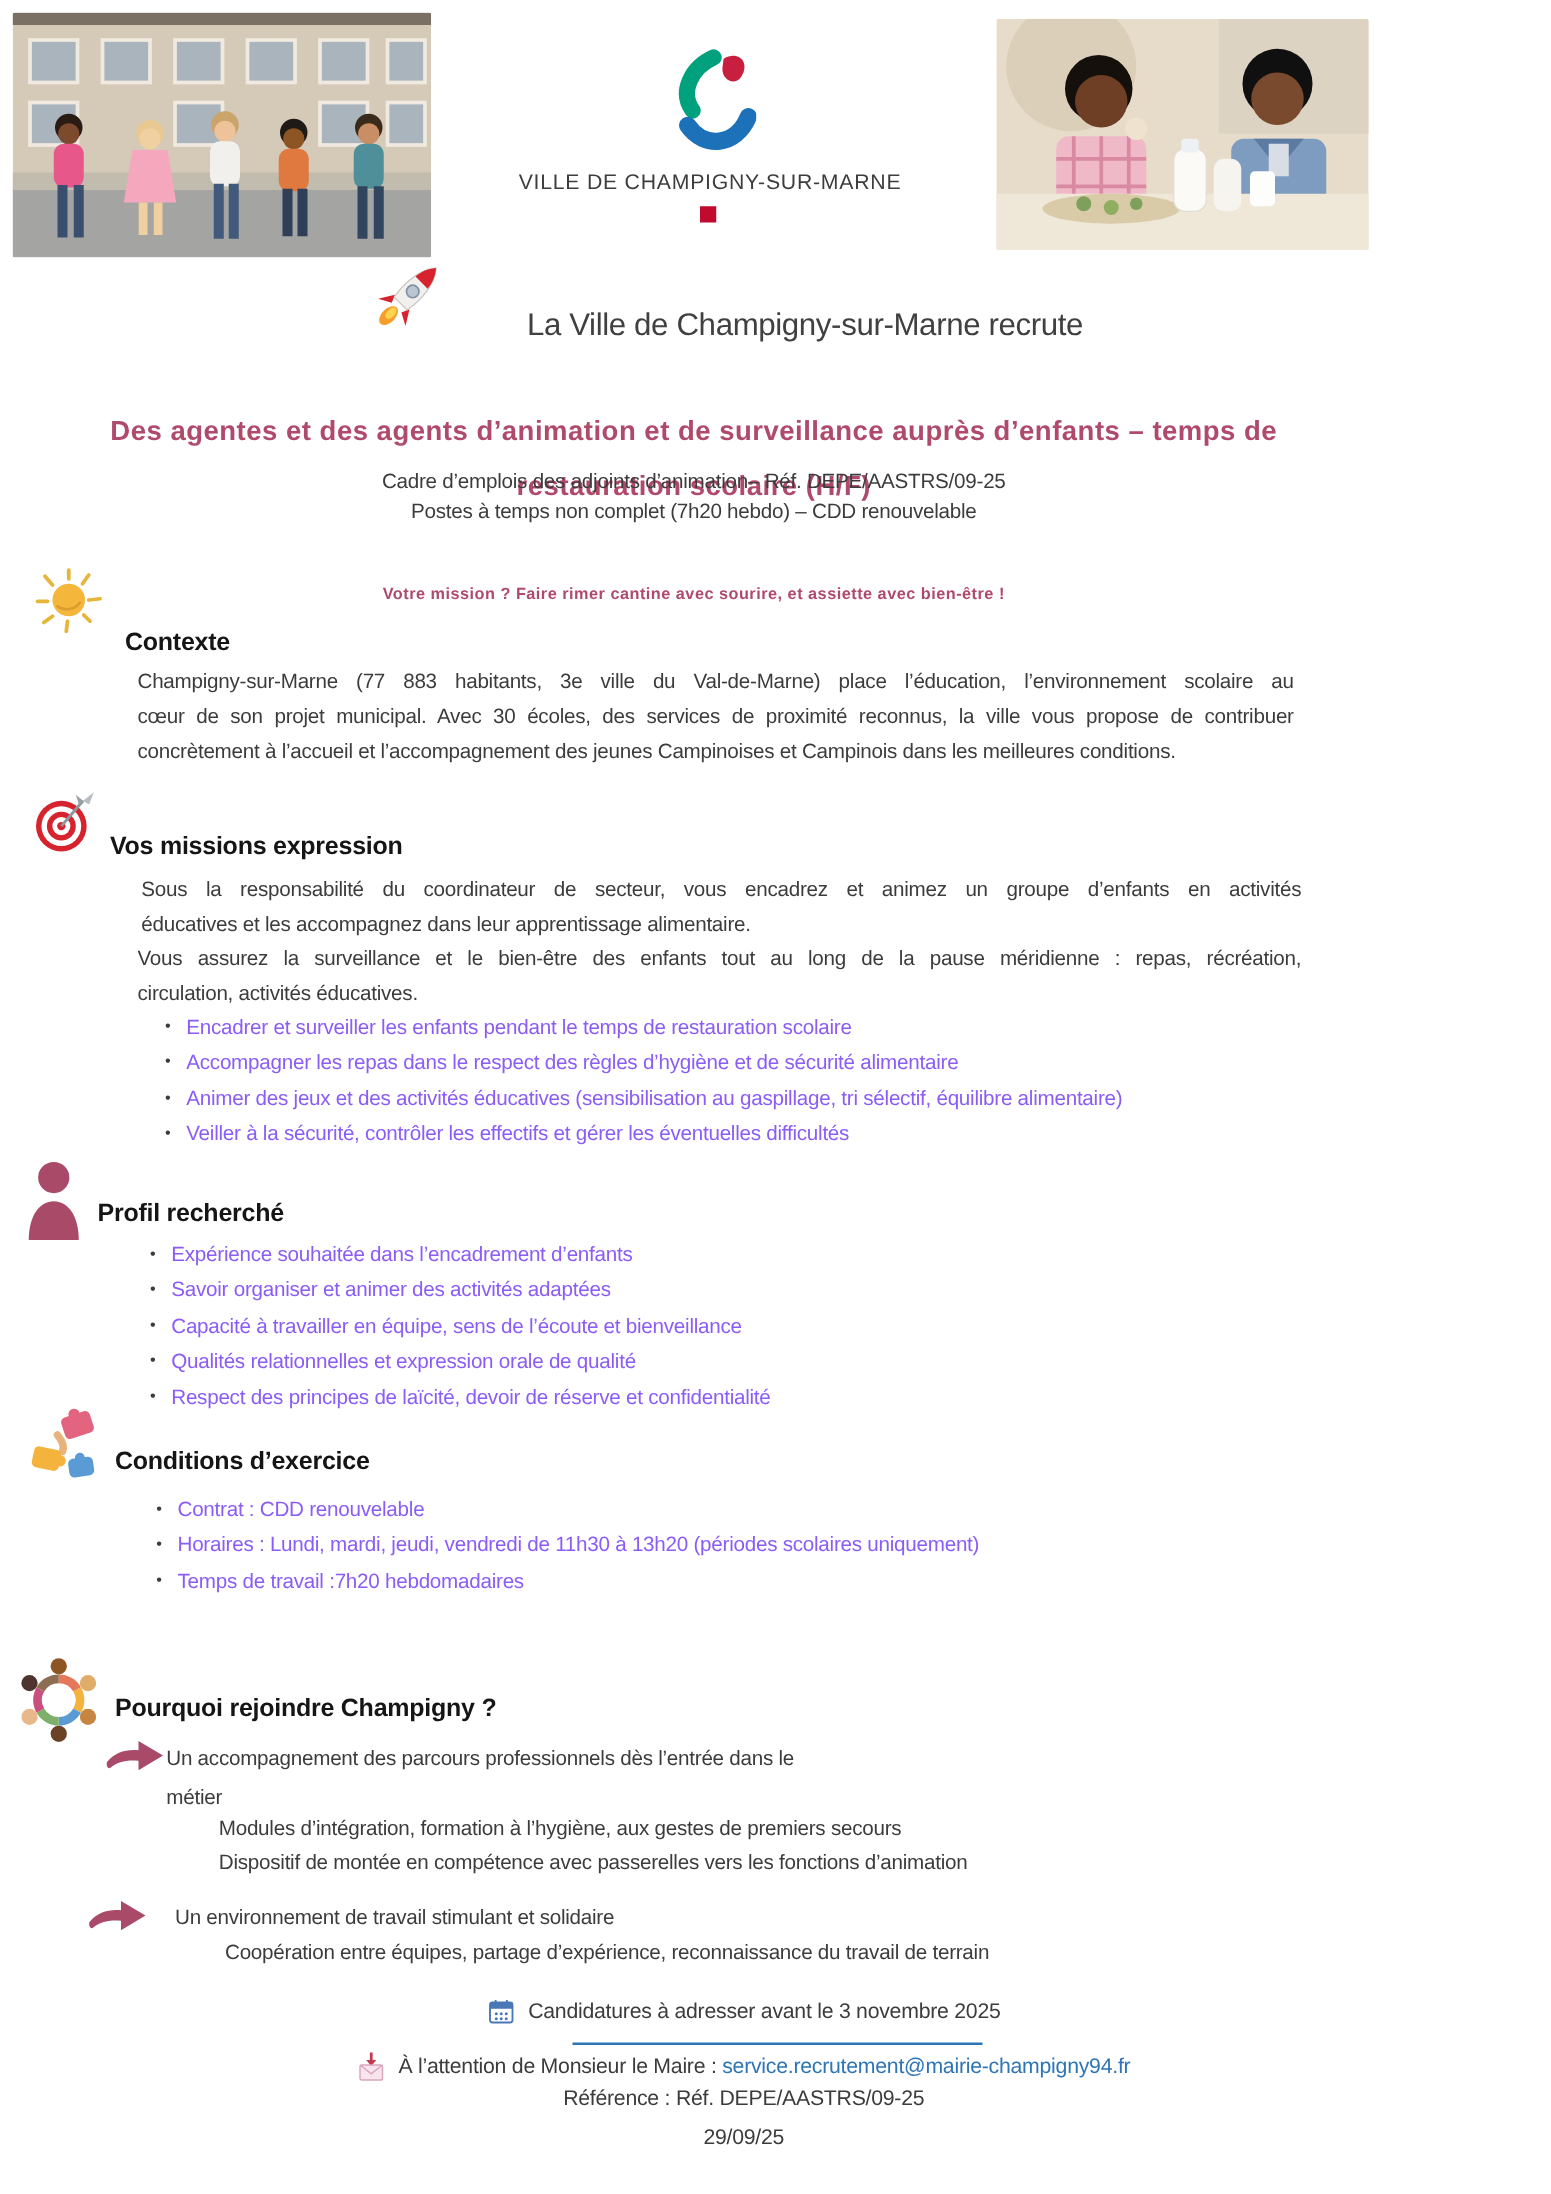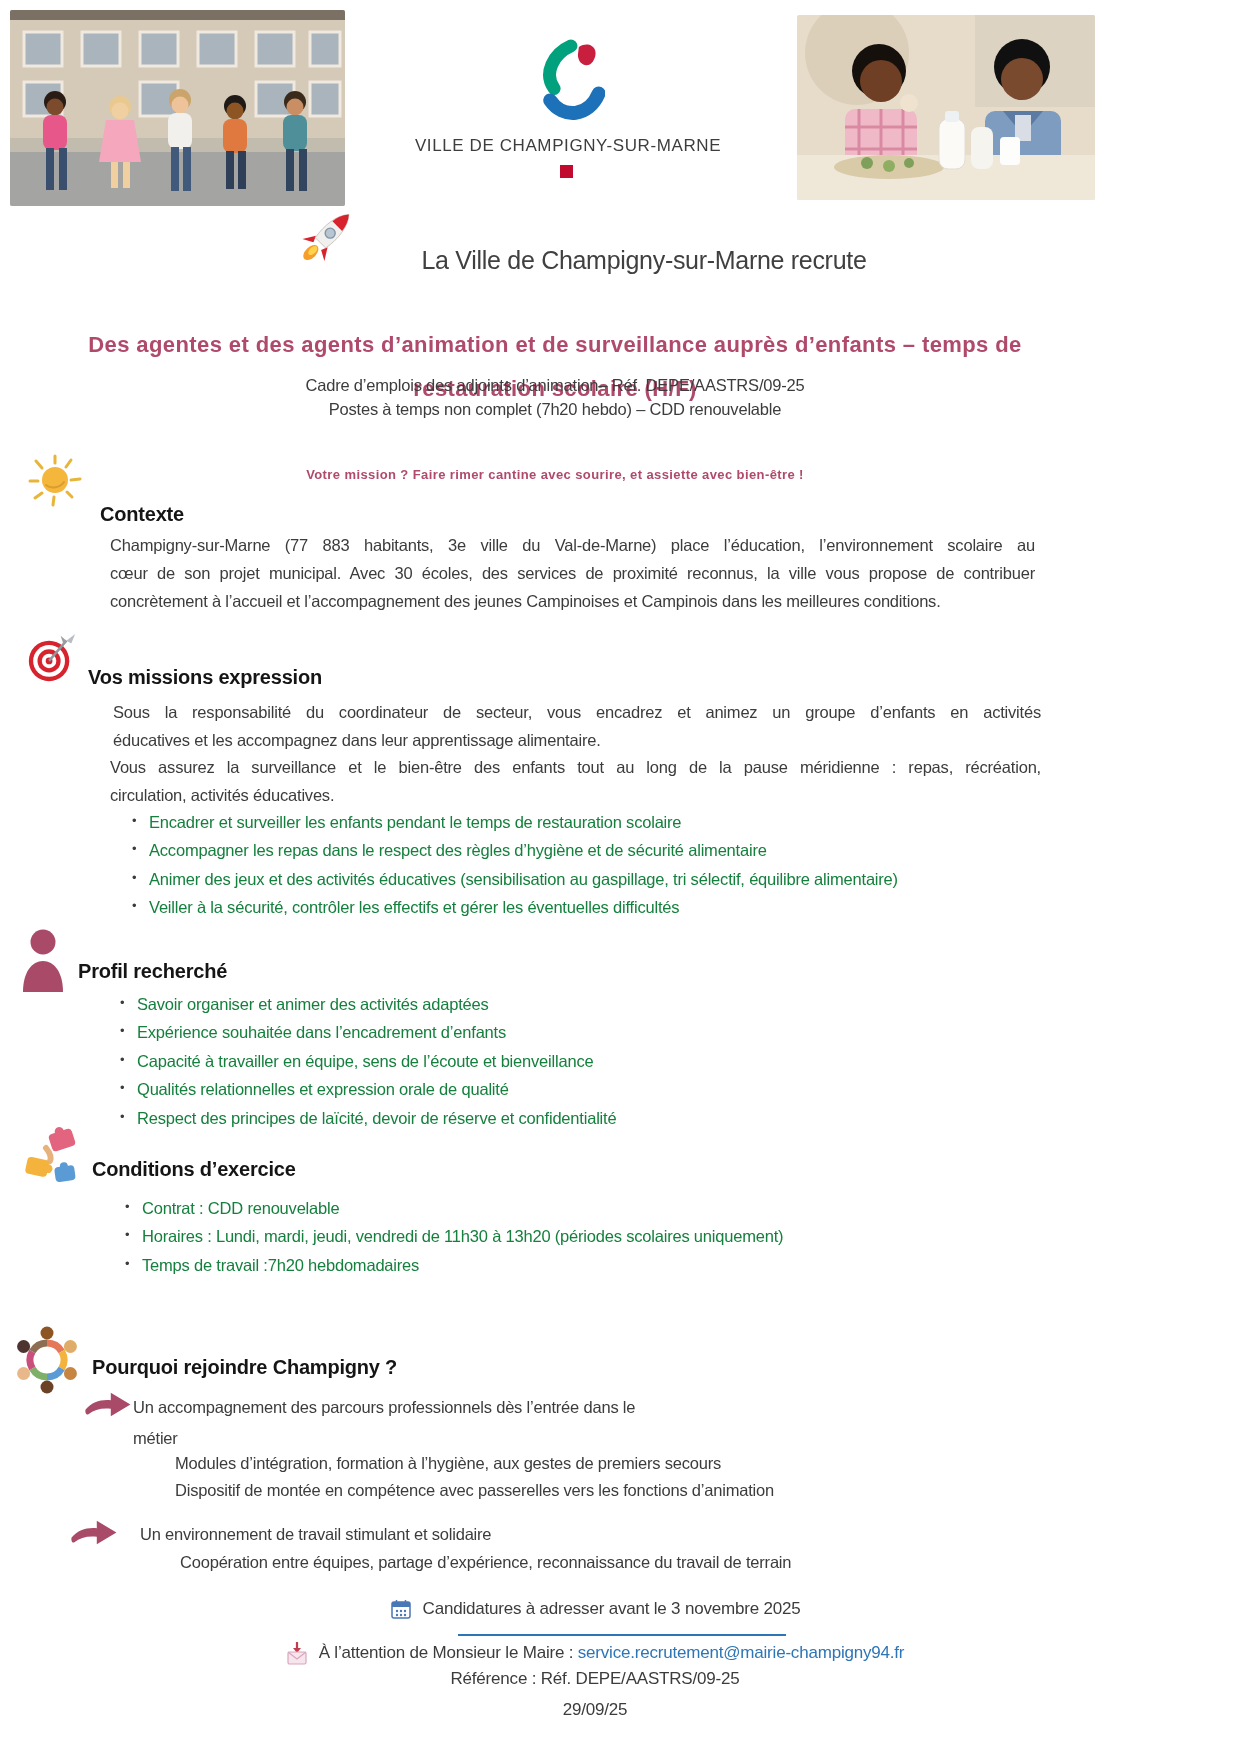--- a/index.html
+++ b/index.html
@@ -10,21 +10,21 @@
   }
   .abs{position:absolute;}
   .center{text-align:center;}
   .body-text{font-size:16.5px;letter-spacing:-0.2px;line-height:28.2px;color:#3c3c3c;}
   .fill-line{text-align:justify;text-align-last:justify;}
   .section-title{font-size:20px;font-weight:bold;color:#151515;letter-spacing:-0.2px;}
   .pink{color:#b04a6b;margin-top:40px;}
   .headline{font-weight:bold;letter-spacing:0.4px;}
   .recruit{font-size:25px;color:#404040;letter-spacing:-0.3px;}
   .subline{font-size:16.5px;color:#3c3c3c;letter-spacing:-0.2px;}
-  .blist{list-style:none;margin:0;padding:0;font-size:16.5px;letter-spacing:-0.2px;line-height:28.4px;color:#15803d;}
+  .blist{list-style:none;margin:0;padding:0;font-size:16.5px;letter-spacing:-0.2px;line-height:28.4px;color:#8b5cf6;}
   .blist li{position:relative;padding-left:19px;white-space:nowrap;}
   .blist li::before{content:"\2022";position:absolute;left:2px;top:-1px;font-size:13px;color:#3c3c3c;}
   .logo-title{font-size:17px;letter-spacing:0.6px;color:#3d3d3d;font-weight:500;}
   .red-square{width:13px;height:13px;background:#c00a2e;}
   .divider{border-top:2px solid #2e75b6;}
   .footer-row{display:flex;align-items:center;justify-content:center;gap:11px;font-size:17px;letter-spacing:-0.2px;color:#3c3c3c;}
   .email-link{color:#2e75b6;cursor:pointer;}
   .photo{border-radius:2px;overflow:hidden;}
   svg{display:block;}
 </style>
@@ -195,22 +195,22 @@
 </ul>
 
 <div class="abs" style="left:20px;top:928px;width:46px;height:64px;">
   <svg viewBox="0 0 46 64" width="46" height="64">
     <circle cx="23" cy="14" r="12.5" fill="#a84a68"></circle>
     <path d="M3,64 C3,44 12,33 23,33 C34,33 43,44 43,64 Z" fill="#a84a68"></path>
   </svg>
 </div>
 <div class="abs section-title" style="left:78px;top:960px;">Profil recherché</div>
 <ul class="abs blist" style="left:118px;top:990px;width:1010px;">
+  <li>Expérience souhaitée dans l’encadrement d’enfants</li>
   <li>Savoir organiser et animer des activités adaptées</li>
-  <li>Expérience souhaitée dans l’encadrement d’enfants</li>
   <li>Capacité à travailler en équipe, sens de l’écoute et bienveillance</li>
   <li>Qualités relationnelles et expression orale de qualité</li>
   <li>Respect des principes de laïcité, devoir de réserve et confidentialité</li>
 </ul>
 
 <div class="abs" style="left:22px;top:1126px;width:64px;height:62px;">
   <svg viewBox="0 0 64 62" width="64" height="62">
     <path d="M24,22 C28,27 30,31 28,35" stroke="#e8b27d" stroke-width="6" fill="none" stroke-linecap="round"></path>
     <g transform="rotate(-18 40 14)">
         <rect x="28" y="5" width="24" height="18" rx="4" fill="#e2647e"></rect>

